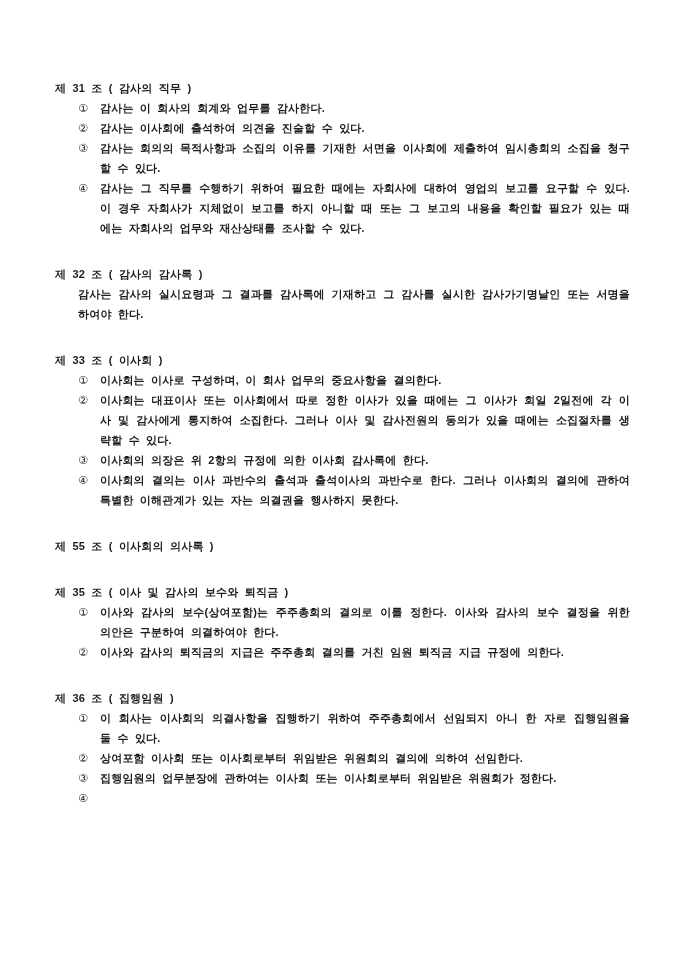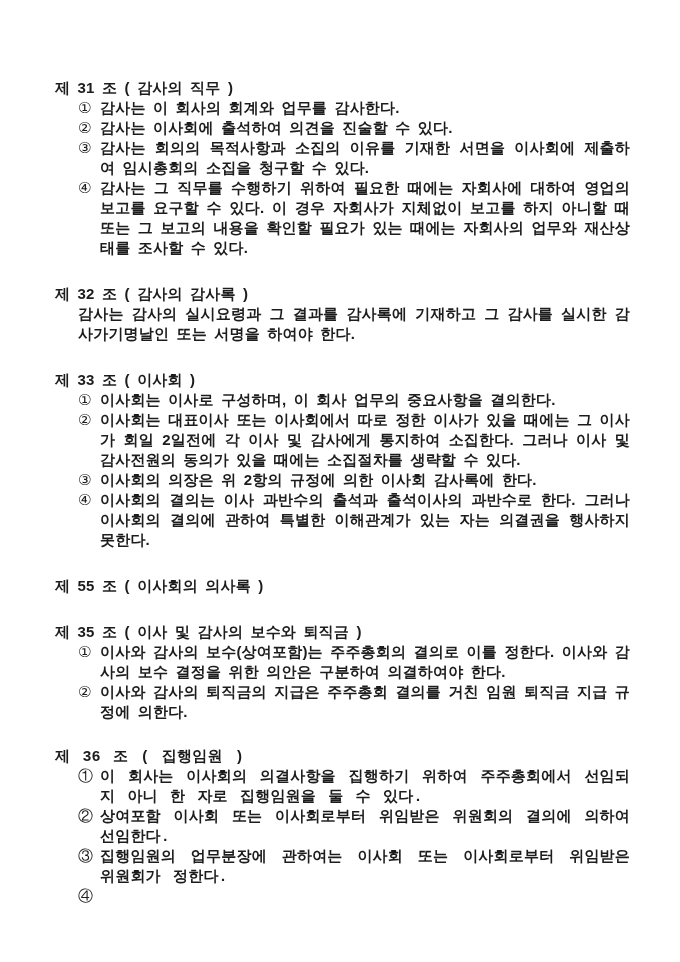--- a/index.html
+++ b/index.html
@@ -16,29 +16,28 @@
   }
   .page {
     box-sizing: border-box;
     width: 680px;
     height: 962px;
     padding: 78px 50px 40px 55px;
     background: #ffffff;
   }
   .article {
     margin: 0 0 26px 0;
-    font-size: 15px;
+    font-size: 11px;
     line-height: 20px;
     font-weight: 600;
     letter-spacing: 0.2px;
     word-spacing: 3px;
   }
   .article:last-child {
     margin-bottom: 0;
-    font-family: Liberation Mono, monospace;
   }
   .article-title {
     margin: 0;
     white-space: nowrap;
   }
   .article-body {
     margin-left: 23px;
     text-align: justify;
   }
   .item {

